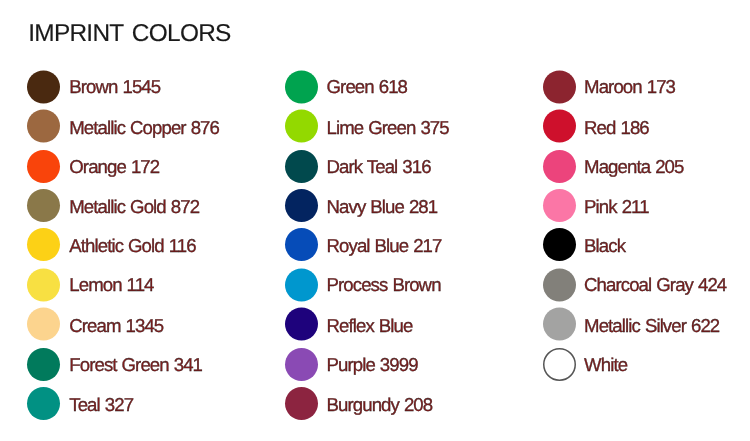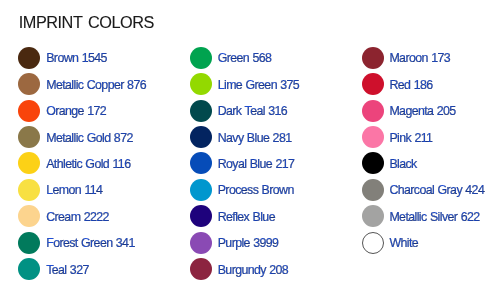--- a/index.html
+++ b/index.html
@@ -62,21 +62,21 @@
   }
   .swatch-label {
     position: absolute;
     left: 27.8px;
     top: 0.7px;
     height: 22px;
     line-height: 22px;
     font-size: 12.4px;
     letter-spacing: -0.6px;
     word-spacing: 0.5px;
-    color: #1d4ed8;
+    color: #7f1d1d;
     white-space: nowrap;
     opacity: 0.999;
     will-change: opacity;
     -webkit-text-stroke: 0.2px #1a1a1a;
   }
 </style>
 </head>
 <body>
 
 <div id="sheet">
@@ -103,35 +103,35 @@
       <div class="swatch-row">
     <div class="swatch-dot" title="Athletic Gold 116" style="background: rgb(252, 209, 22);"></div>
     <div class="swatch-label">Athletic Gold 116</div>
   </div>
       <div class="swatch-row">
     <div class="swatch-dot" title="Lemon 114" style="background: rgb(248, 224, 66);"></div>
     <div class="swatch-label">Lemon 114</div>
   </div>
       <div class="swatch-row">
     <div class="swatch-dot" title="Cream 1345" style="background: rgb(252, 212, 142);"></div>
-    <div class="swatch-label">Cream 2222</div>
+    <div class="swatch-label">Cream 1345</div>
   </div>
       <div class="swatch-row">
     <div class="swatch-dot" title="Forest Green 341" style="background: rgb(1, 122, 92);"></div>
     <div class="swatch-label">Forest Green 341</div>
   </div>
       <div class="swatch-row">
     <div class="swatch-dot" title="Teal 327" style="background: rgb(1, 145, 131);"></div>
     <div class="swatch-label">Teal 327</div>
   </div>
     </div>
   <div class="swatch-column col-1" id="swatch-column-2">
       <div class="swatch-row">
     <div class="swatch-dot" title="Green 355" style="background: rgb(0, 163, 79);"></div>
-    <div class="swatch-label">Green 568</div>
+    <div class="swatch-label">Green 618</div>
   </div>
       <div class="swatch-row">
     <div class="swatch-dot" title="Lime Green 375" style="background: rgb(147, 217, 0);"></div>
     <div class="swatch-label">Lime Green 375</div>
   </div>
       <div class="swatch-row">
     <div class="swatch-dot" title="Dark Teal 316" style="background: rgb(1, 73, 77);"></div>
     <div class="swatch-label">Dark Teal 316</div>
   </div>
       <div class="swatch-row">

